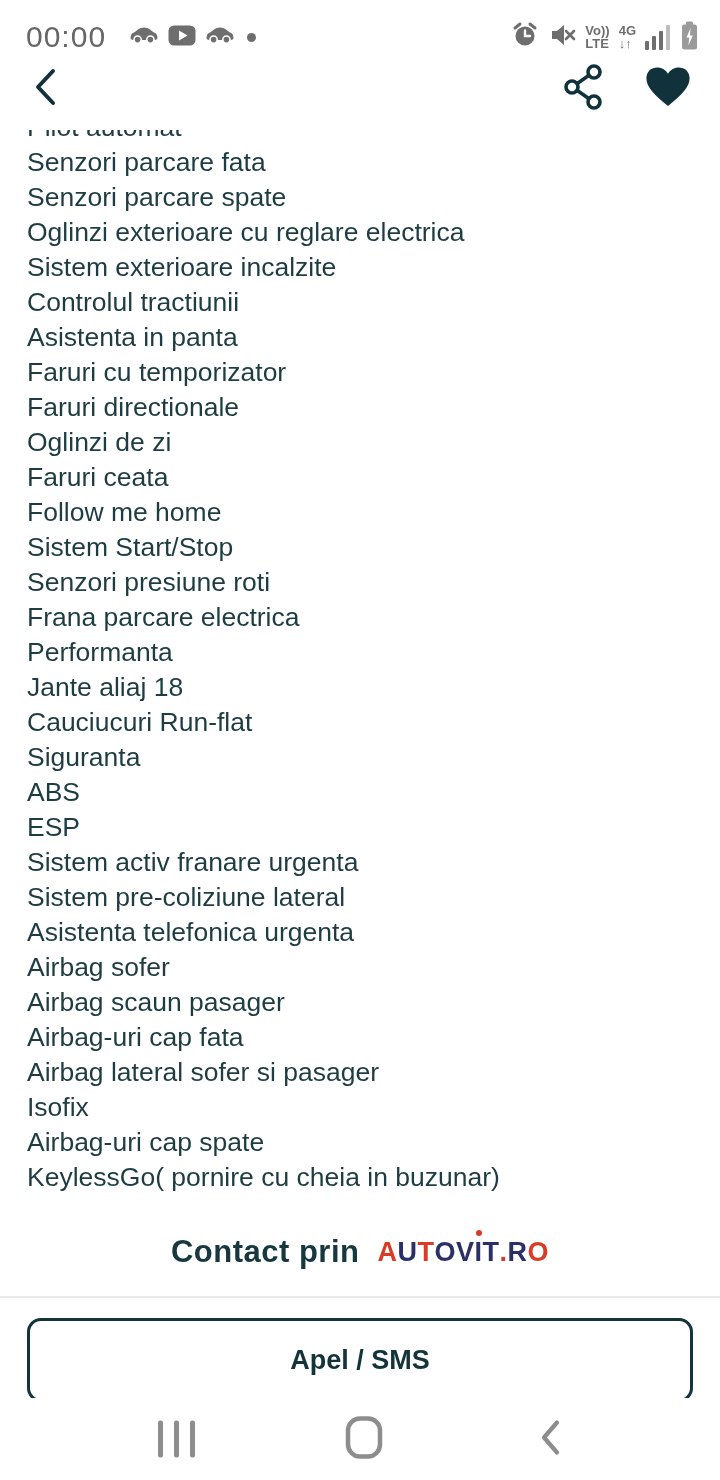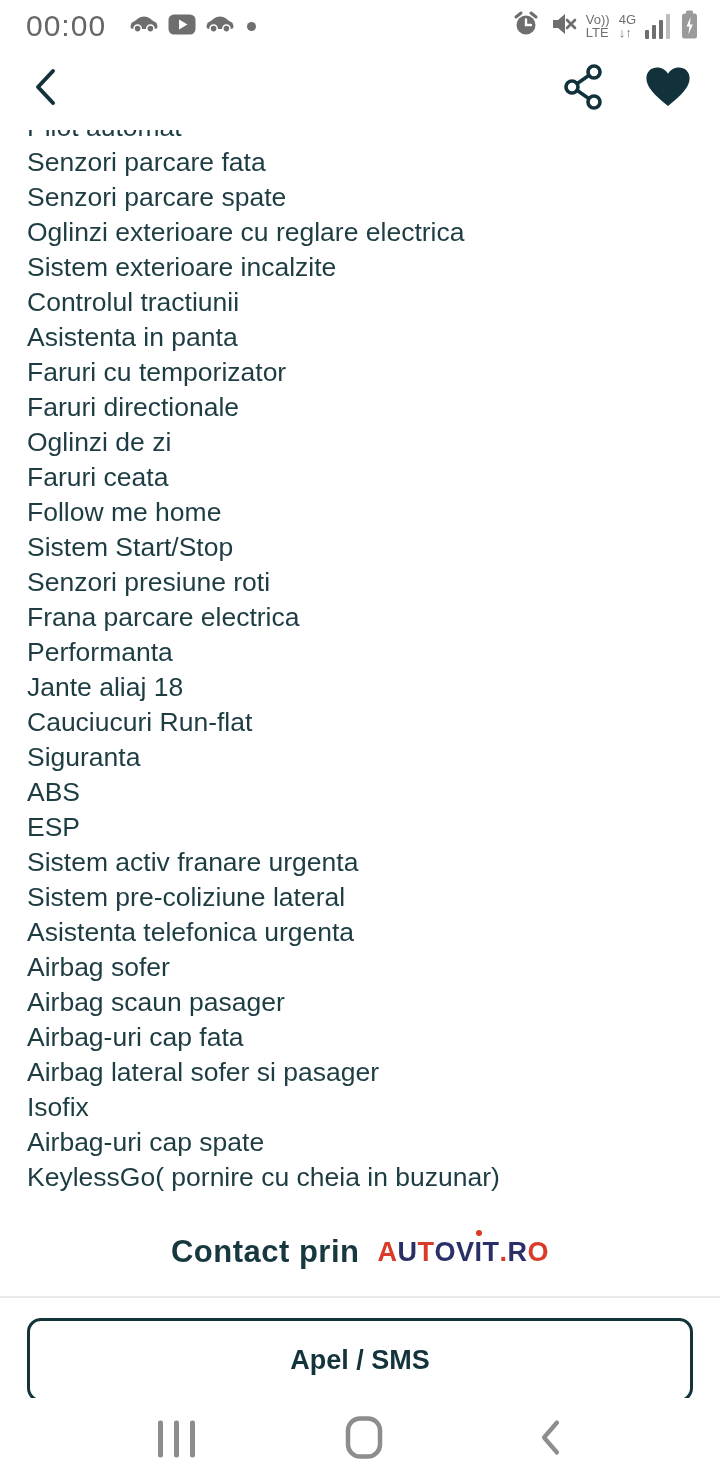--- a/index.html
+++ b/index.html
@@ -5,30 +5,30 @@
   html,body { margin:0; padding:0; }
   body {
     width:720px; height:1480px;
     background:#ffffff;
     font-family:"Liberation Sans", sans-serif;
     position:relative; overflow:hidden;
   }
 
   
   .statusbar {
-    position:absolute; top:0; left:0; right:0; height:46px;
+    position:absolute; top:11px; left:0; right:0; height:46px;
     display:flex; align-items:center;
     padding:6px 20px 0 26px; box-sizing:border-box;
     color:#6c6c6c;
   }
   .time { font-size:30px; color:#666; letter-spacing:1px; margin-right:14px; }
   .sb-left { display:flex; align-items:center; gap:9px; }
   .sb-right { margin-left:auto; display:flex; align-items:center; gap:9px; }
   .sb-dot { width:9px; height:9px; border-radius:50%; background:#6e6e6e; margin-left:3px; }
-  .sb-text { font-size:13px; font-weight:normal; line-height:13px; color:#6e6e6e; text-align:left; }
+  .sb-text { font-size:13px; font-weight:bold; line-height:13px; color:#6e6e6e; text-align:left; }
   .sigbars { display:flex; align-items:flex-end; gap:3px; height:26px; }
   .sigbars i { display:block; width:4px; background:#6e6e6e; border-radius:1px; }
   .sigbars i:nth-child(1){height:9px;}
   .sigbars i:nth-child(2){height:14px;}
   .sigbars i:nth-child(3){height:19px;}
   .sigbars i:nth-child(4){height:25px; background:#bdbdbd;}
 
   
   .appbar {
     position:absolute; top:46px; left:0; right:0; height:84px;

